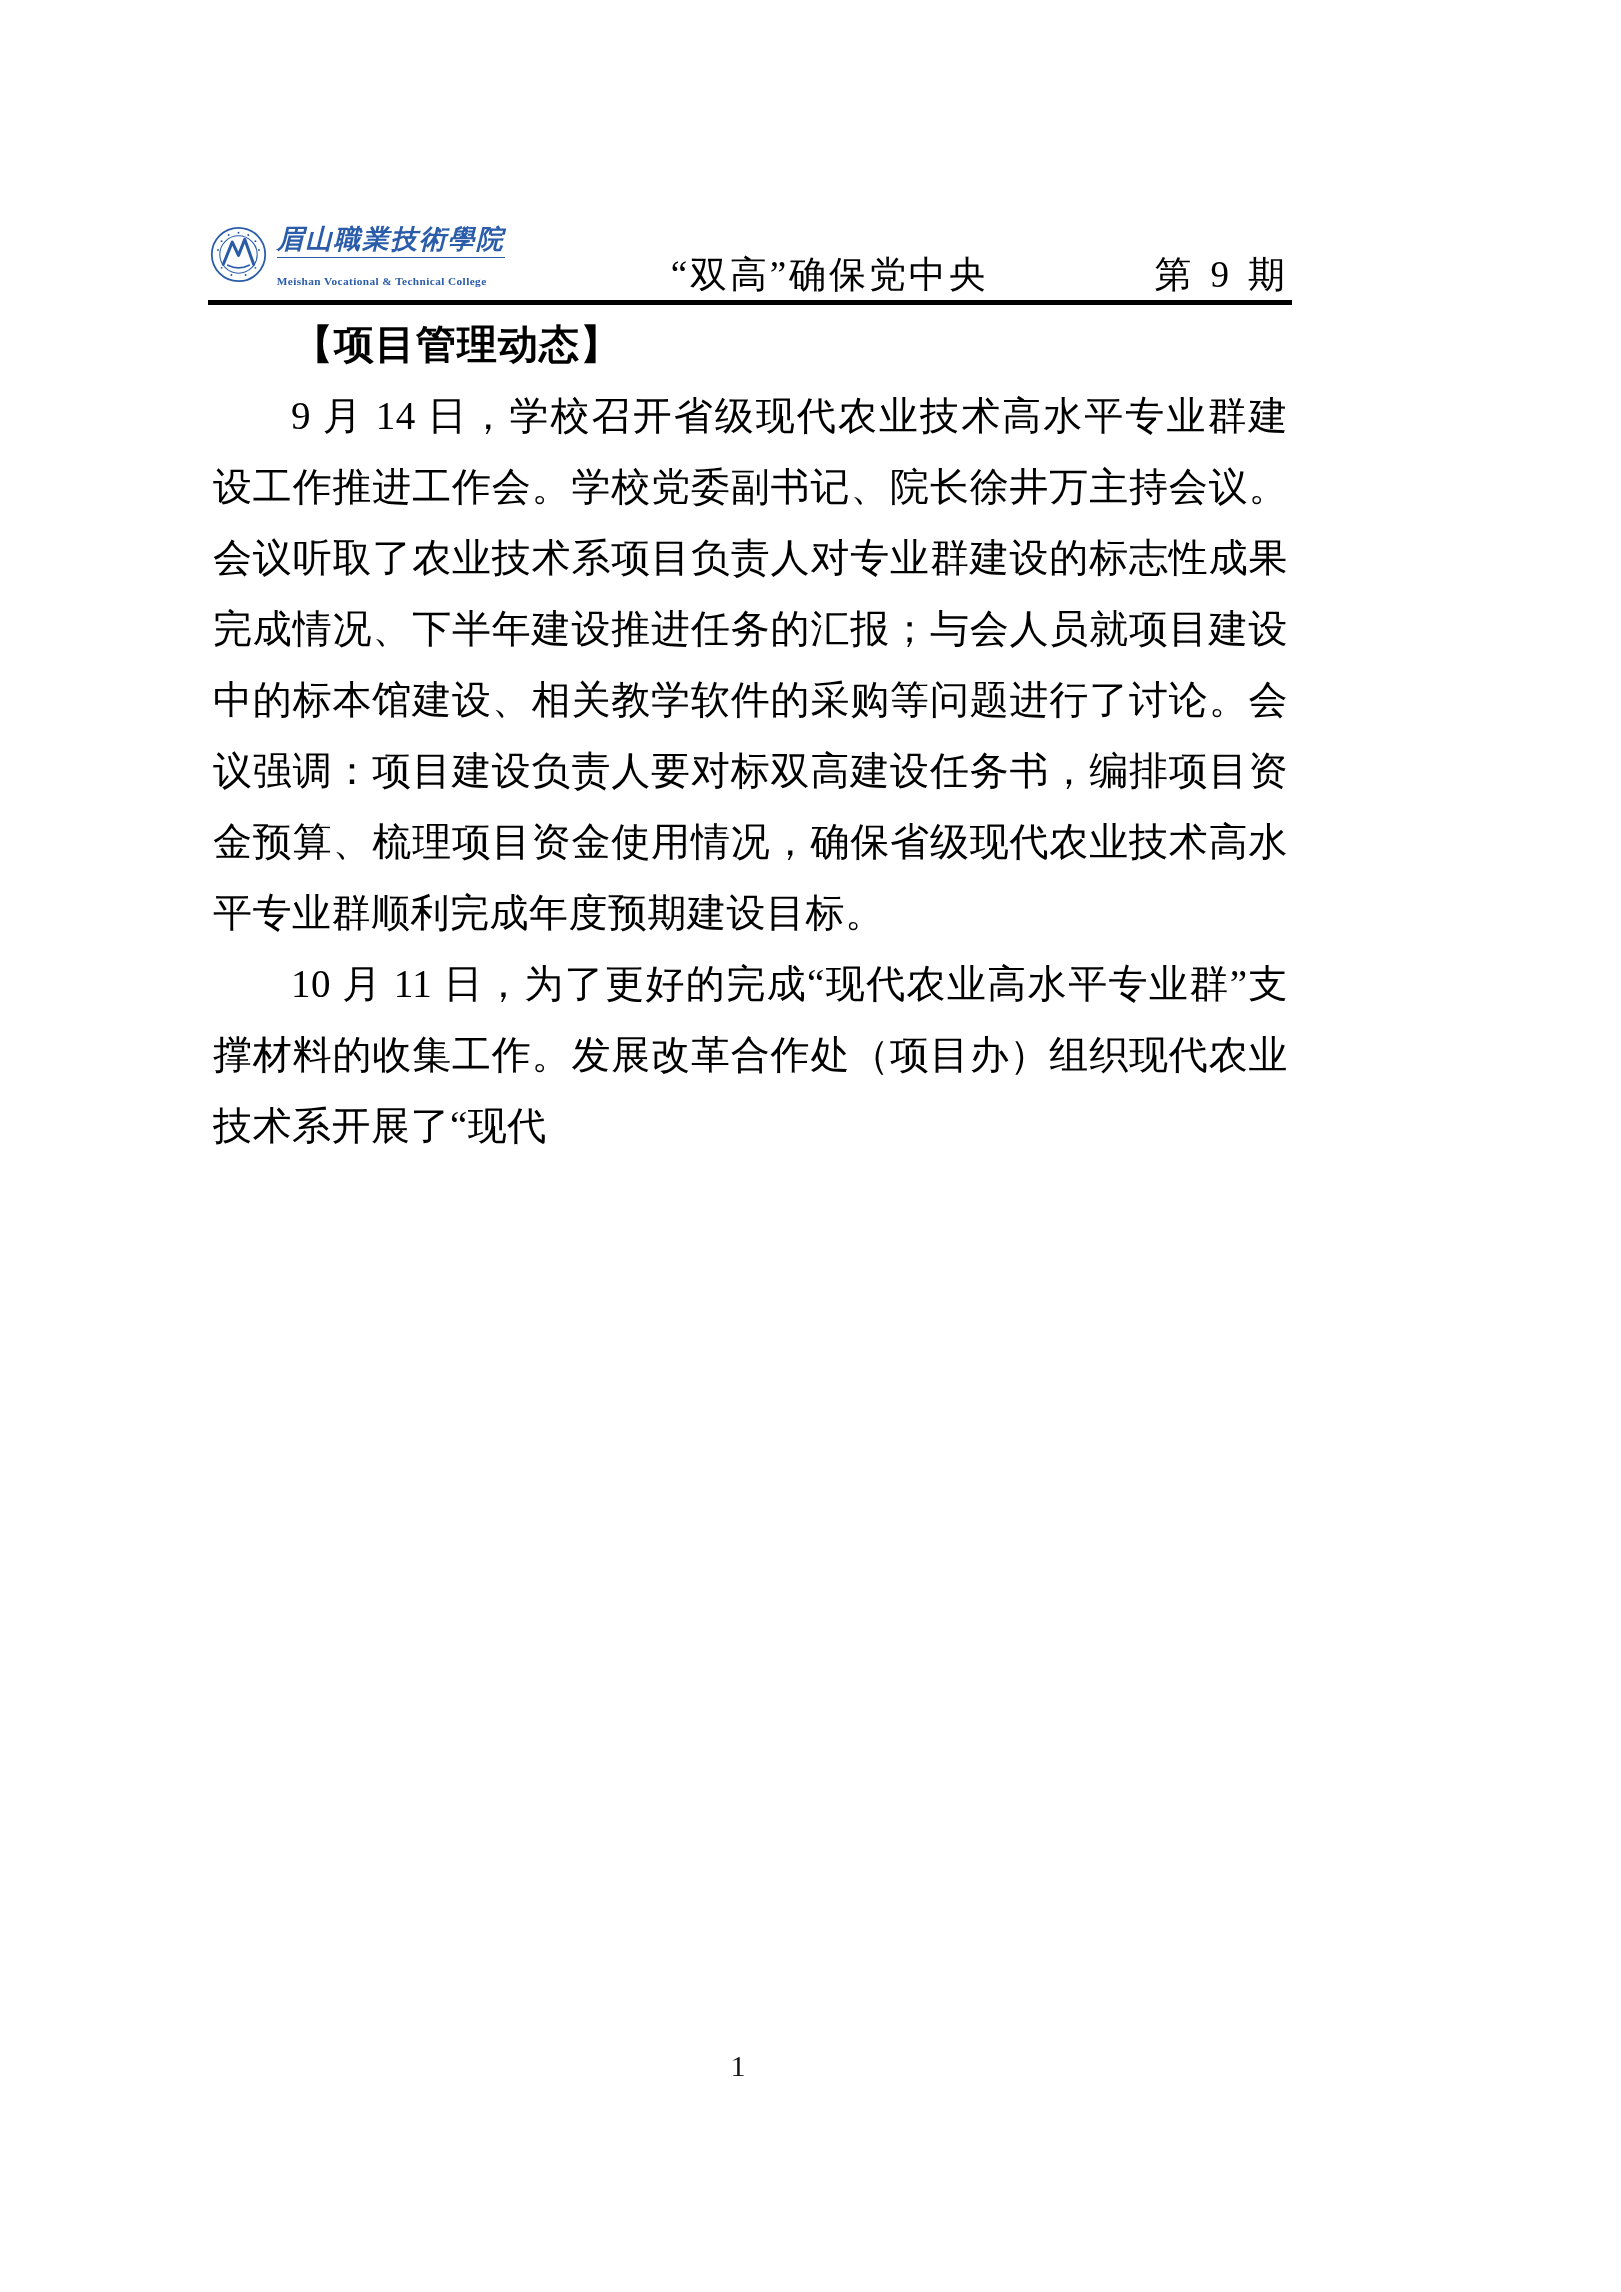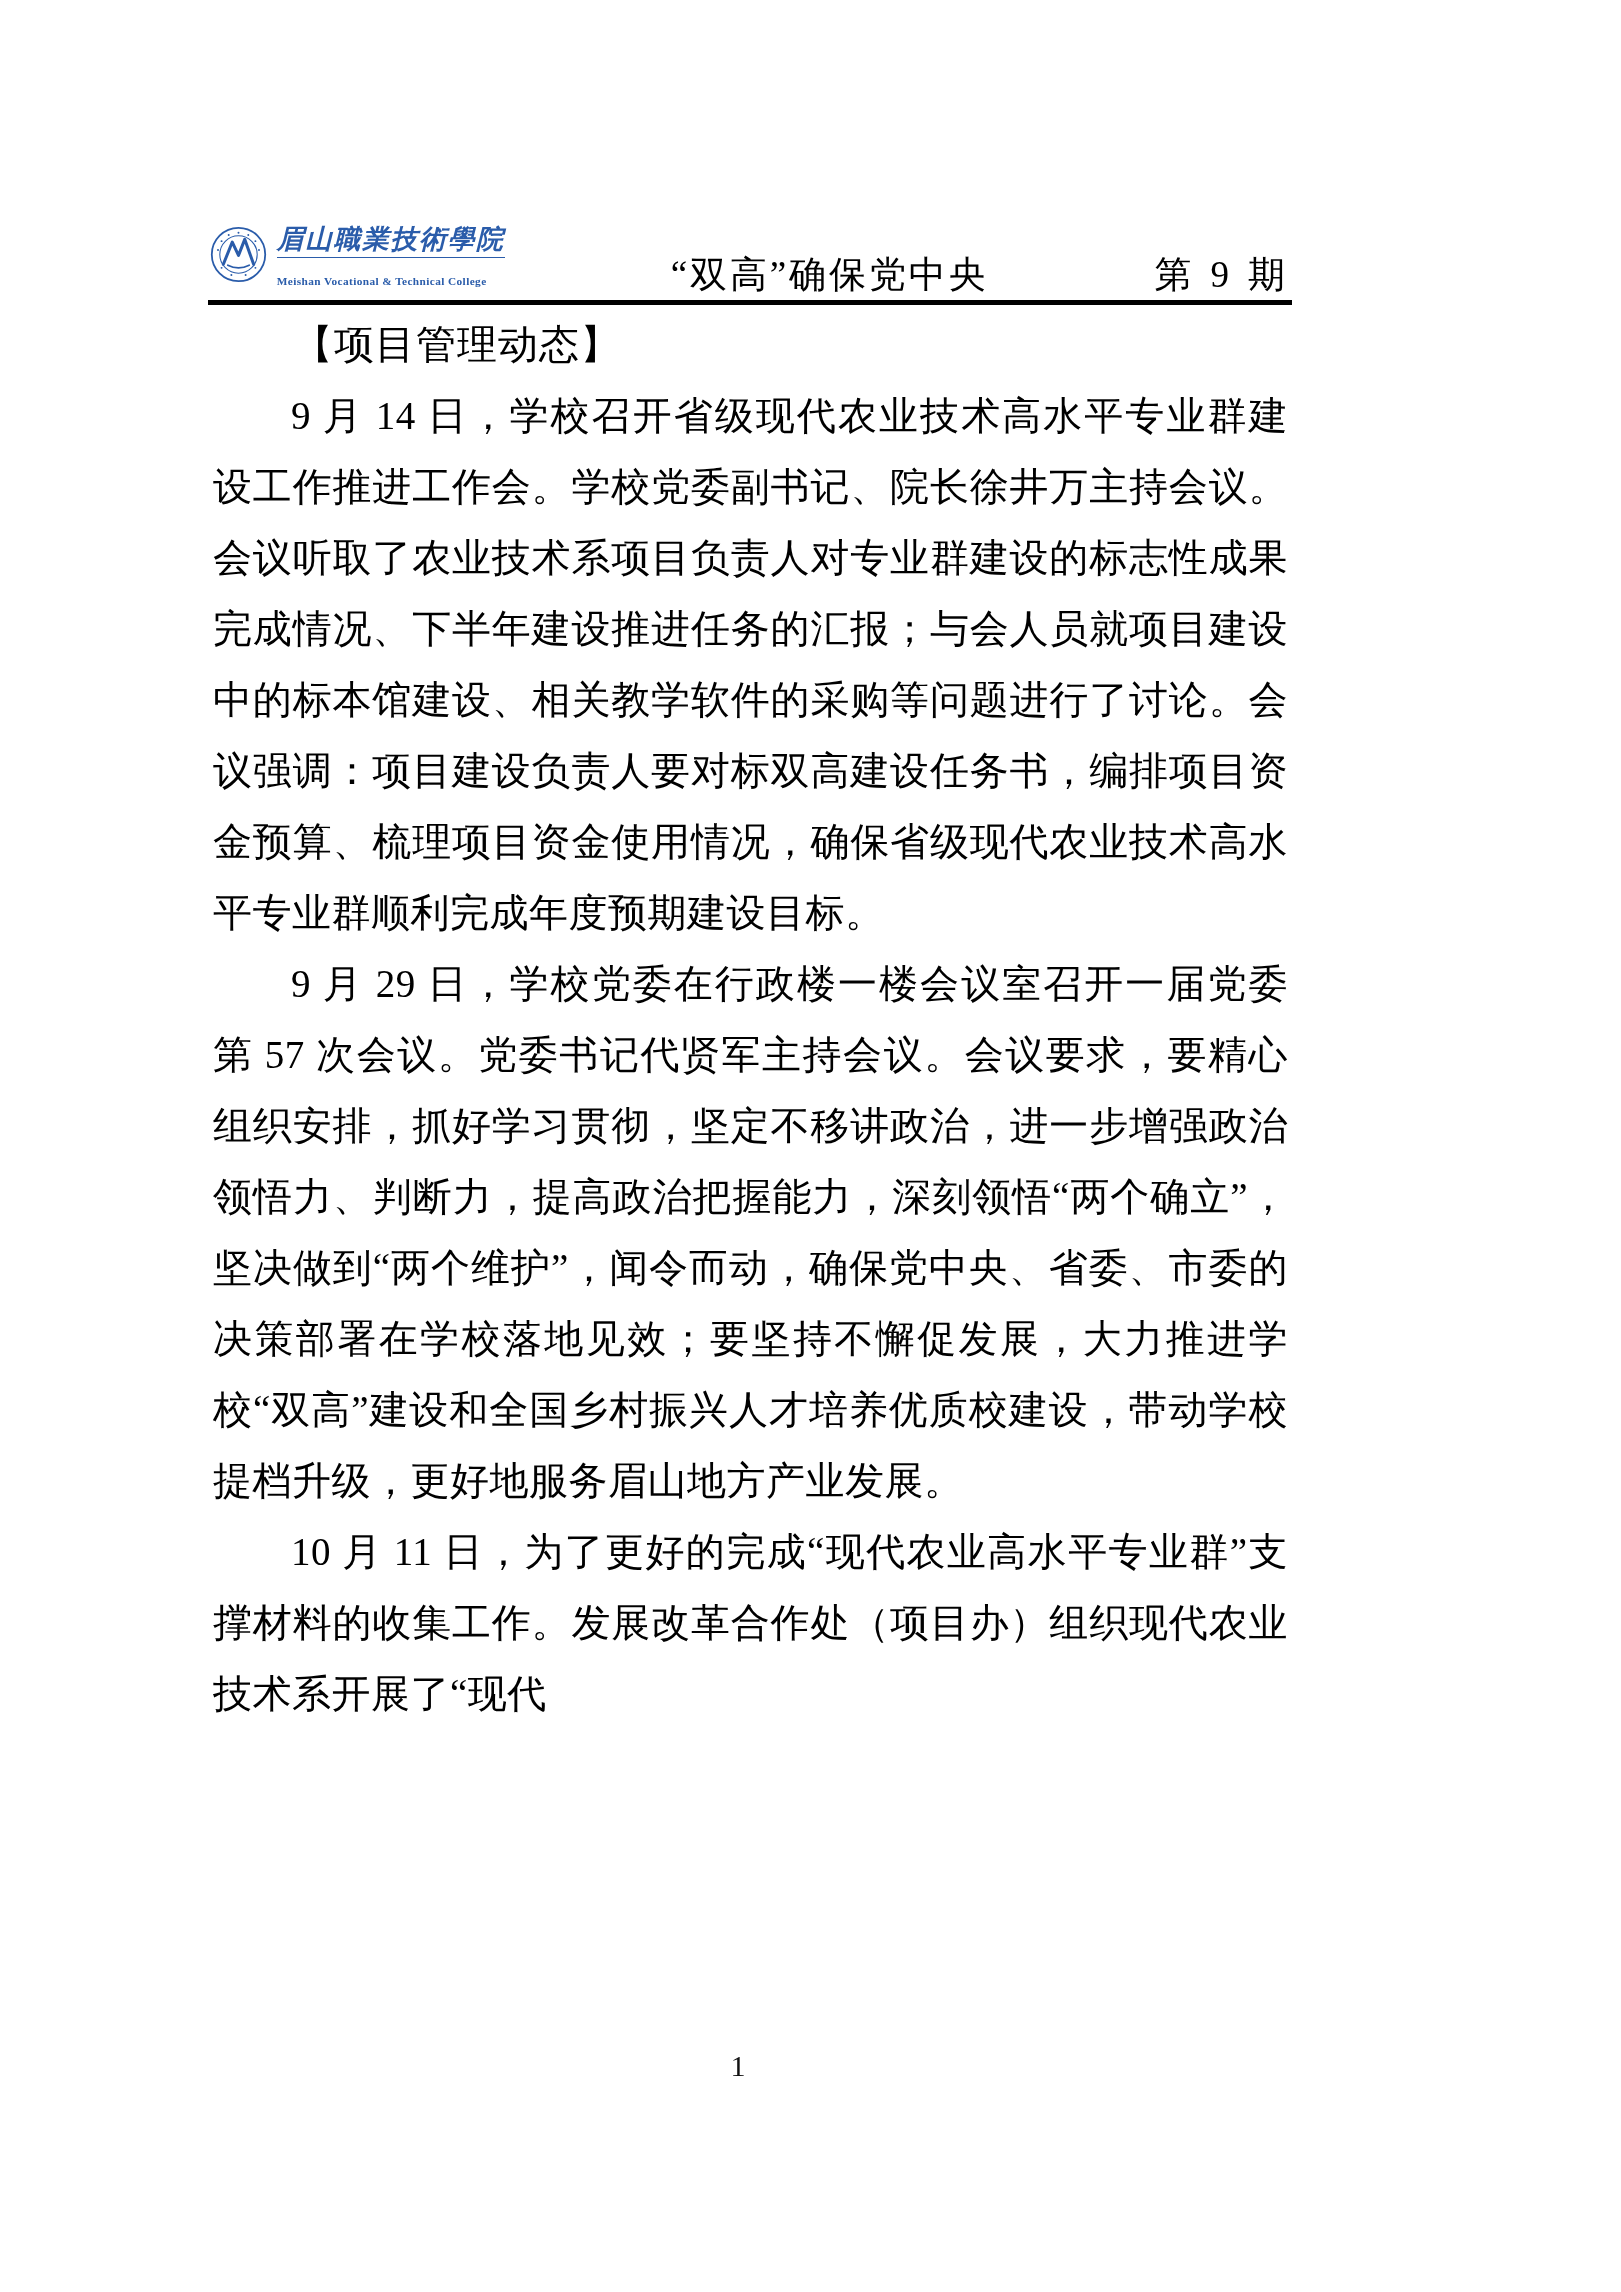--- a/index.html
+++ b/index.html
@@ -86,21 +86,21 @@
   
   .main {
     position: absolute;
     top: 309px;
     left: 213px;
     right: 188px;
   }
 
   .section-heading {
     font-family: "Liberation Sans", "DejaVu Sans", sans-serif;
-    font-weight: normal;
+    font-weight: bold;
     font-size: 40px;
     line-height: 71px;
     text-indent: 2em;
     margin: 0;
     letter-spacing: 1px;
   }
 
   .para {
     font-size: 39px;
     line-height: 71px;
@@ -163,21 +163,20 @@
   </div>
 
   <div class="header-rule"></div>
 
   <div class="main">
     <div class="section-heading">【项目管理动态】</div>
 
 
     <p class="para">9 月 14 日，学校召开省级现代农业技术高水平专业群建设工作推进工作会。学校党委副书记、院长徐井万主持会议。会议听取了农业技术系项目负责人对专业群建设的标志性成果完成情况、下半年建设推进任务的汇报；与会人员就项目建设中的标本馆建设、相关教学软件的采购等问题进行了讨论。会议强调：项目建设负责人要对标双高建设任务书，编排项目资金预算、梳理项目资金使用情况，确保省级现代农业技术高水平专业群顺利完成年度预期建设目标。</p>
 
-    <p class="para">9 月 29 日，学校党委在行政楼一楼会议室召开一届党委第 57 次会议。党委书记代贤军主持会议。会议要求，要精心组织安排，抓好学习贯彻，坚定不移讲政治，进一步增强政治领悟力、判断力，提高政治把握能力，深刻领悟“两个确立”，坚决做到“两个维护”，闻令而动，确保党中央、省委、市委的决策部署在学校落地见效；要坚持不懈促发展，大力推进学校“双高”建设和全国乡村振兴人才培养优质校建设，带动学校提档升级，更好地服务眉山地方产业发展。</p>
 
     <p class="para">10 月 11 日，为了更好的完成“现代农业高水平专业群”支撑材料的收集工作。发展改革合作处（项目办）组织现代农业技术系开展了“现代</p>
   </div>
 
   <div class="footer">
     <span class="page-number">1</span>
   </div>
 
 </div>
 

